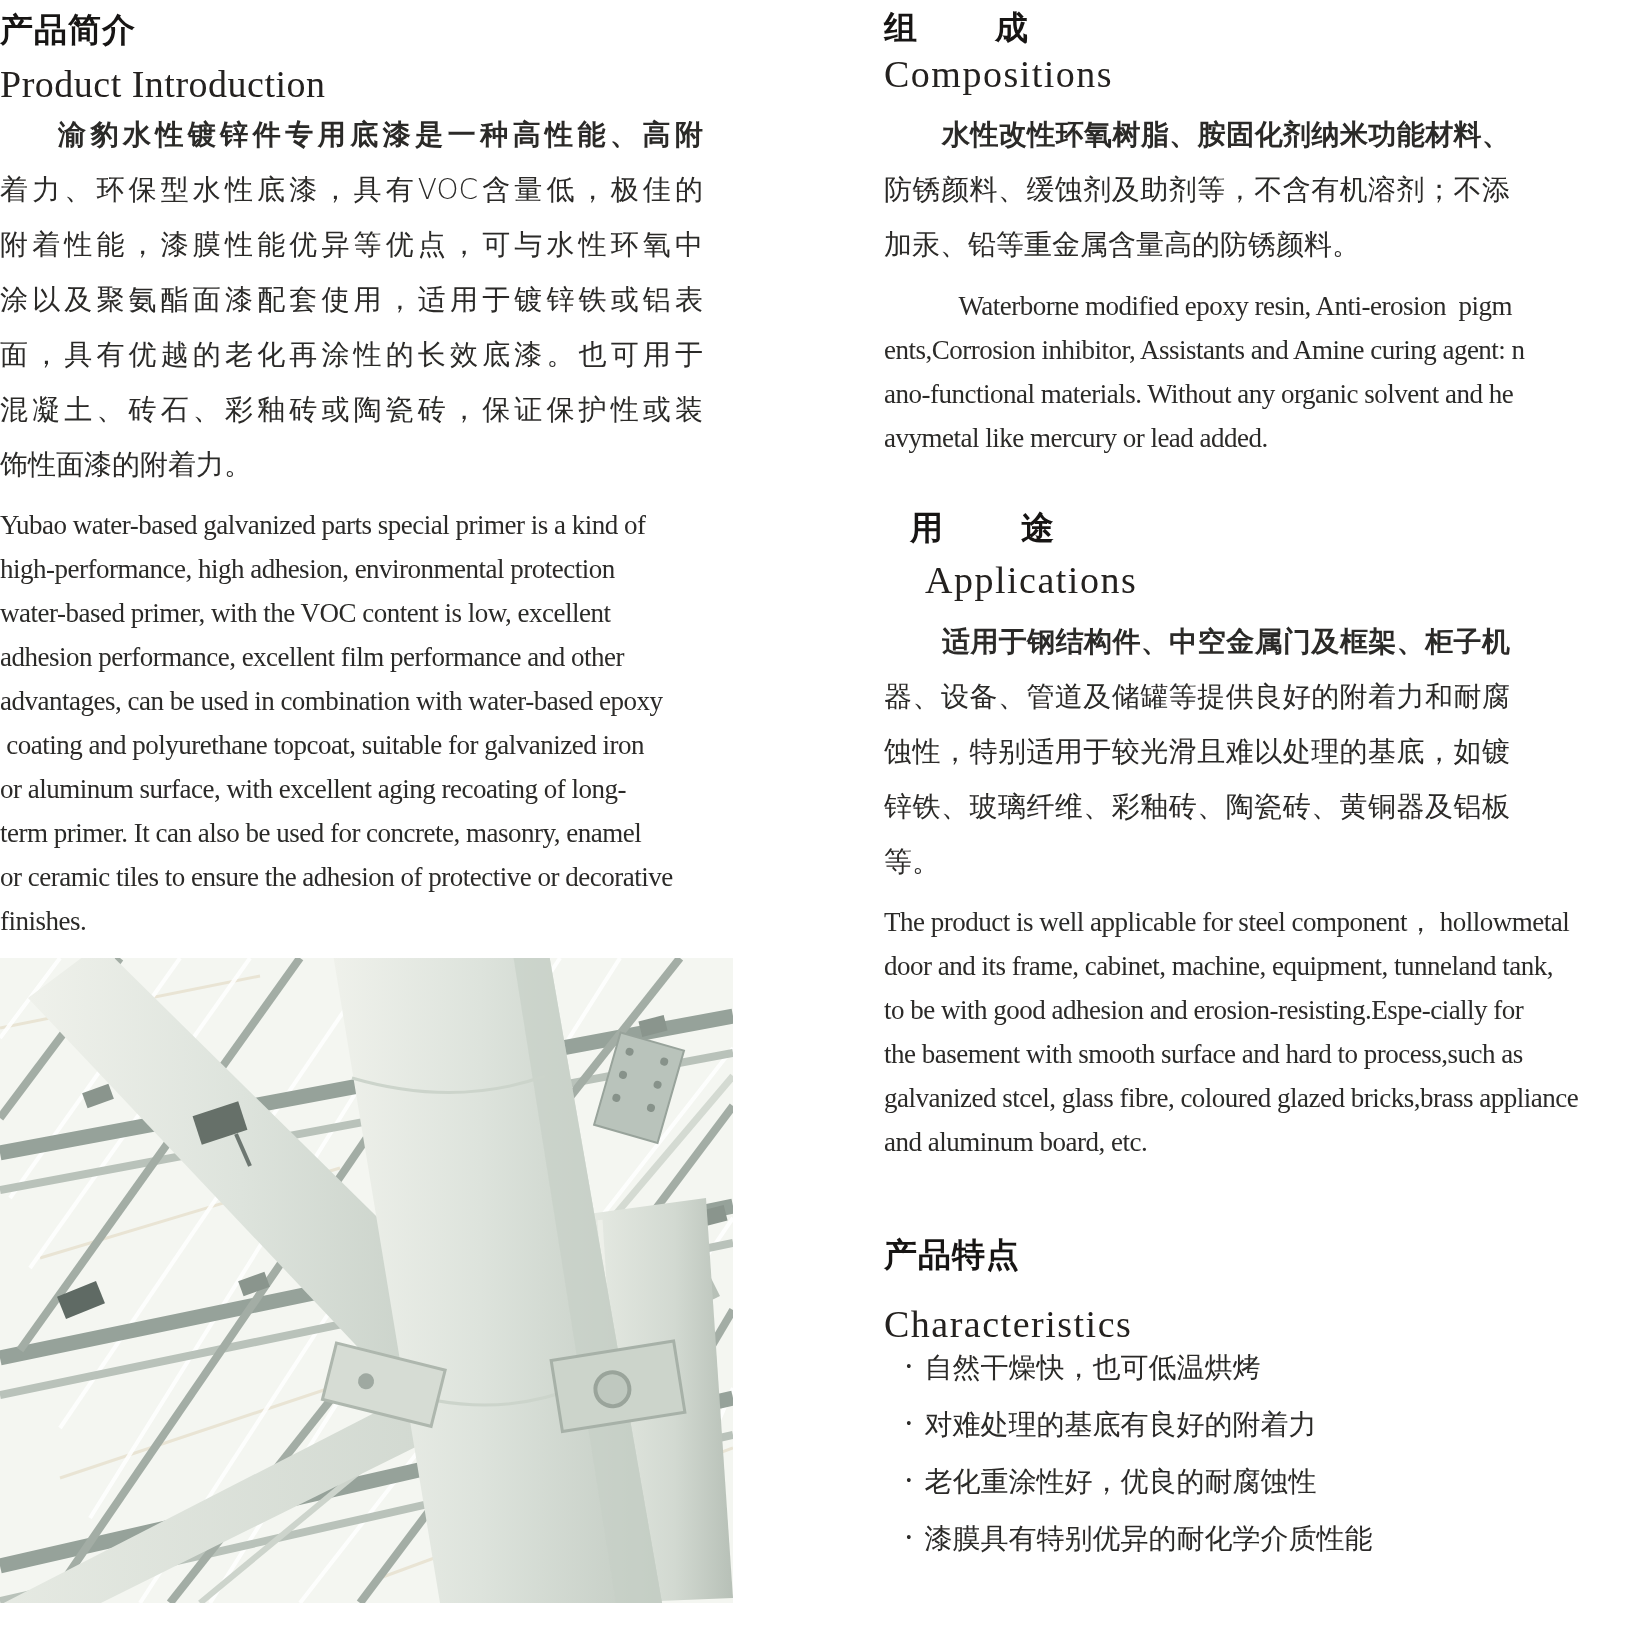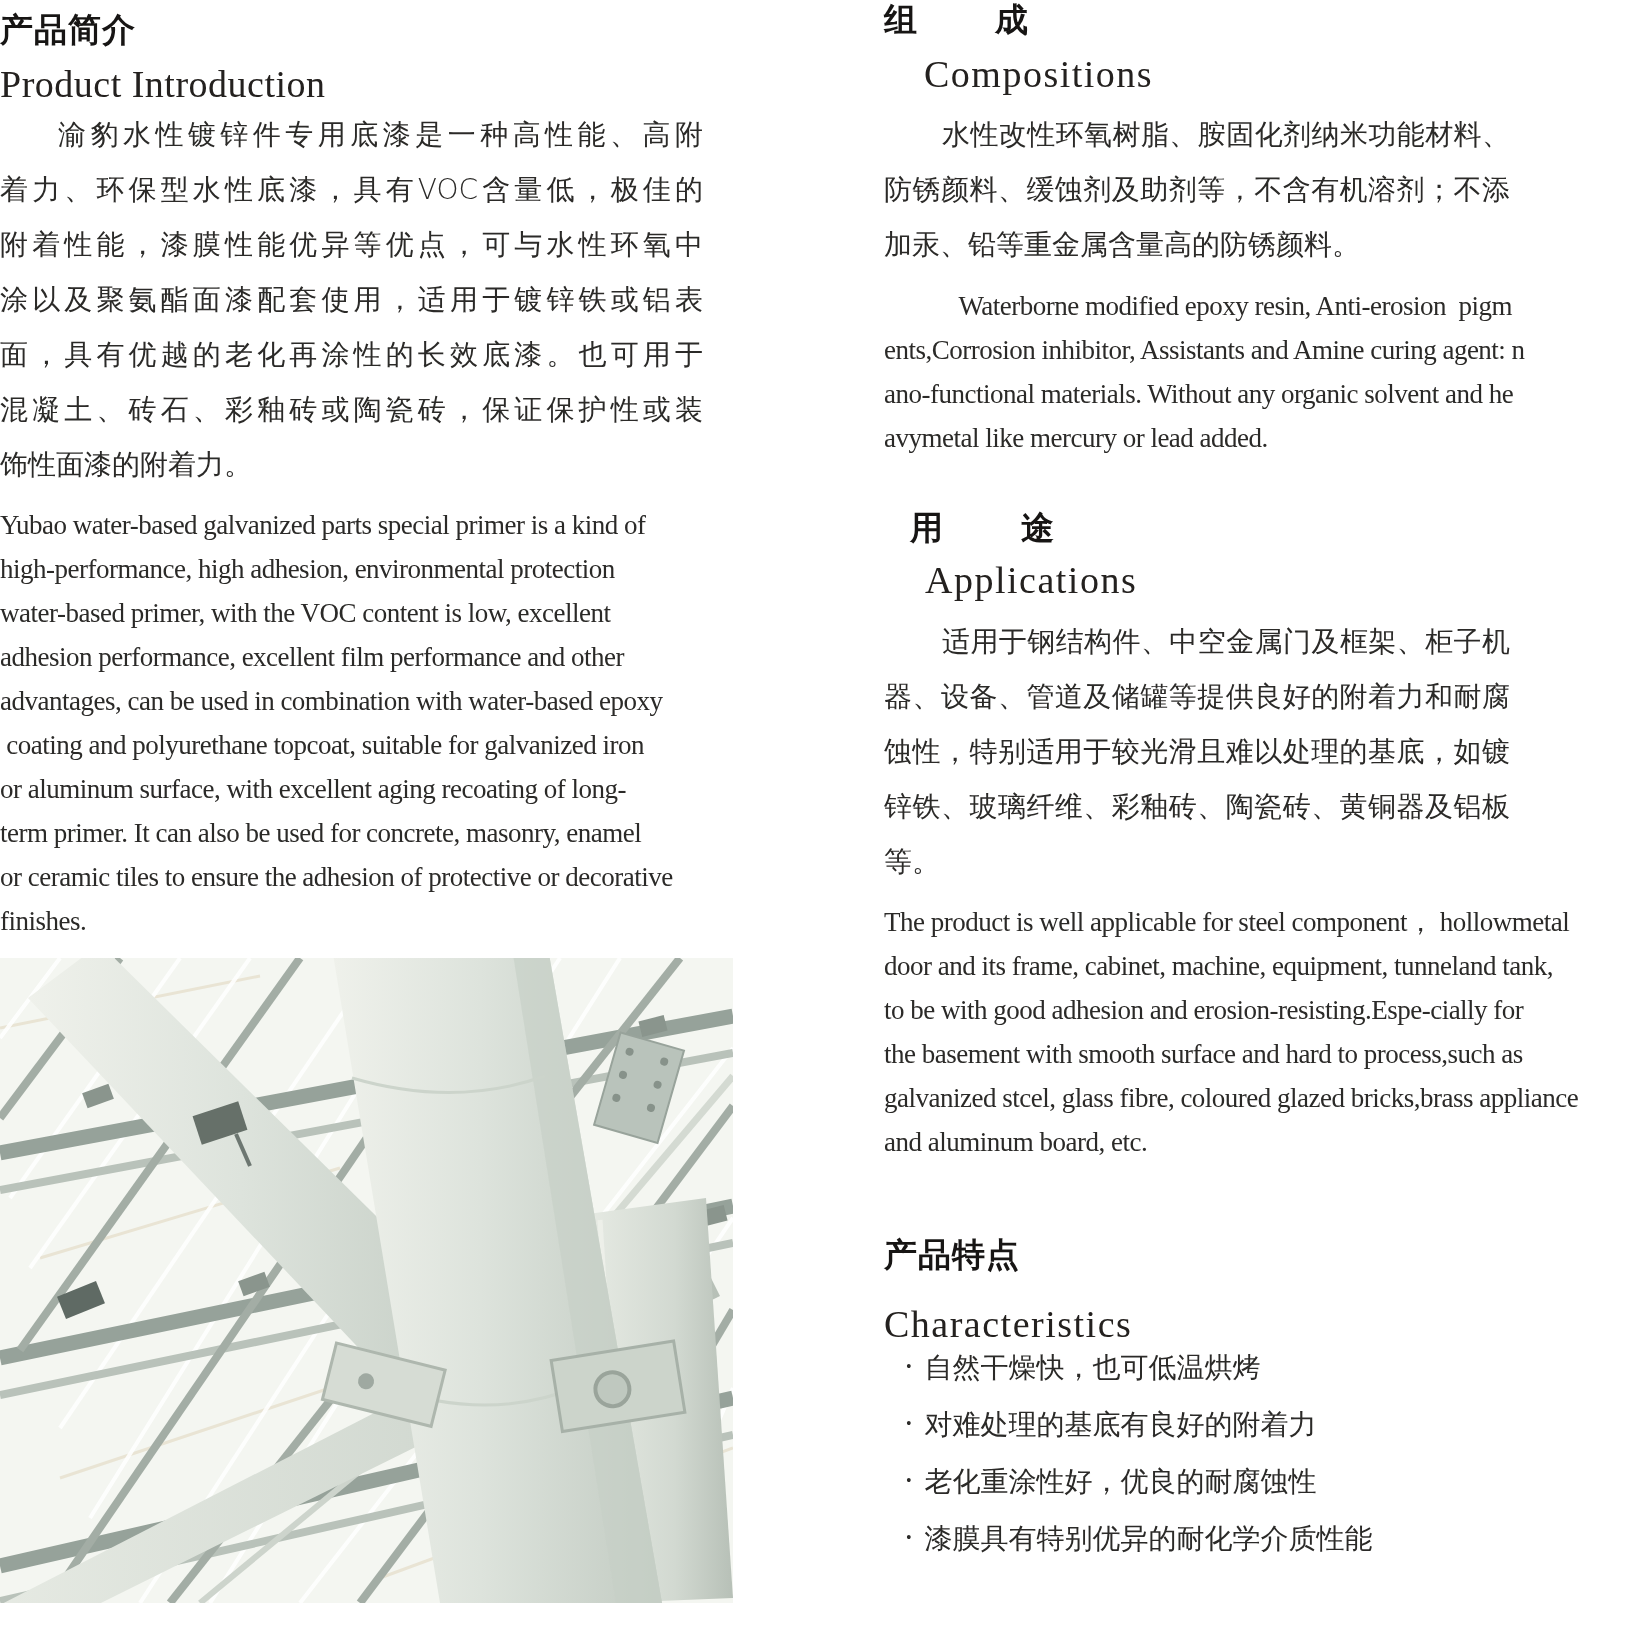--- a/index.html
+++ b/index.html
@@ -18,21 +18,21 @@
   
   .h-en { font-family:"Liberation Serif","DejaVu Serif",serif; font-size:38px; line-height:40px;
           letter-spacing:1.5px; color:#24211f; white-space:nowrap; }
 
   
   .zh-line { font-family:"DejaVu Sans", sans-serif; font-weight:300; font-size:28px;
              line-height:55px; height:55px; overflow:hidden; color:#2b2a28; }
   .w-l { width:703px; }
   .w-r { width:626px; }
   .just { text-align:justify; text-align-last:justify; }
-  .ind  { text-indent:58px; }
+  .ind  { text-indent:58px;font-weight:bold; }
 
   
   .en-line { font-family:"Liberation Serif","DejaVu Serif",serif; font-size:27px; letter-spacing:-0.5px;
              line-height:44px; height:44px; white-space:pre; overflow:visible; color:#2b2a28; }
 
   
   .char-item { height:57px; line-height:61px; white-space:nowrap; }
   .char-item .dot { display:inline-block; font-size:16px; vertical-align:5px;
                     margin:0 13px 0 22px; color:#2b2a28; }
   .t-zh { font-family:"DejaVu Sans", sans-serif; font-weight:300; font-size:28px; color:#2b2a28; }
@@ -185,22 +185,22 @@
           <rect x="196" y="150" width="48" height="30" fill="#667069" transform="rotate(-18 220 165)"></rect>
           <rect x="60" y="330" width="42" height="24" fill="#5f6a64" transform="rotate(-22 81 342)"></rect>
           <line x1="236" y1="176" x2="250" y2="208" stroke="#6d7771" stroke-width="4"></line>
         </g>
       </svg>
     </div>
   </div>
 
   <div class="col" id="col-right">
 
-    <div class="abs h-zh h-sp" style="top:0;">组成</div>
-    <div class="abs h-en" style="top:54px;margin-left:40px;">Compositions</div>
+    <div class="abs h-zh h-sp" style="top:8px;">组成</div>
+    <div class="abs h-en" style="top:54px;">Compositions</div>
 
     <div class="abs" style="top:107px; width:626px;">
       <div class="zh-line w-r just ind">水性改性环氧树脂、胺固化剂纳米功能材料、</div>
       <div class="zh-line w-r just">防锈颜料、缓蚀剂及助剂等，不含有机溶剂；不添</div>
       <div class="zh-line w-r">加汞、铅等重金属含量高的防锈颜料。</div>
     </div>
 
     <div class="abs" style="top:284px;">
       <div class="en-line">            Waterborne modified epoxy resin, Anti-erosion  pigm</div>
       <div class="en-line">ents,Corrosion inhibitor, Assistants and Amine curing agent: n</div>

